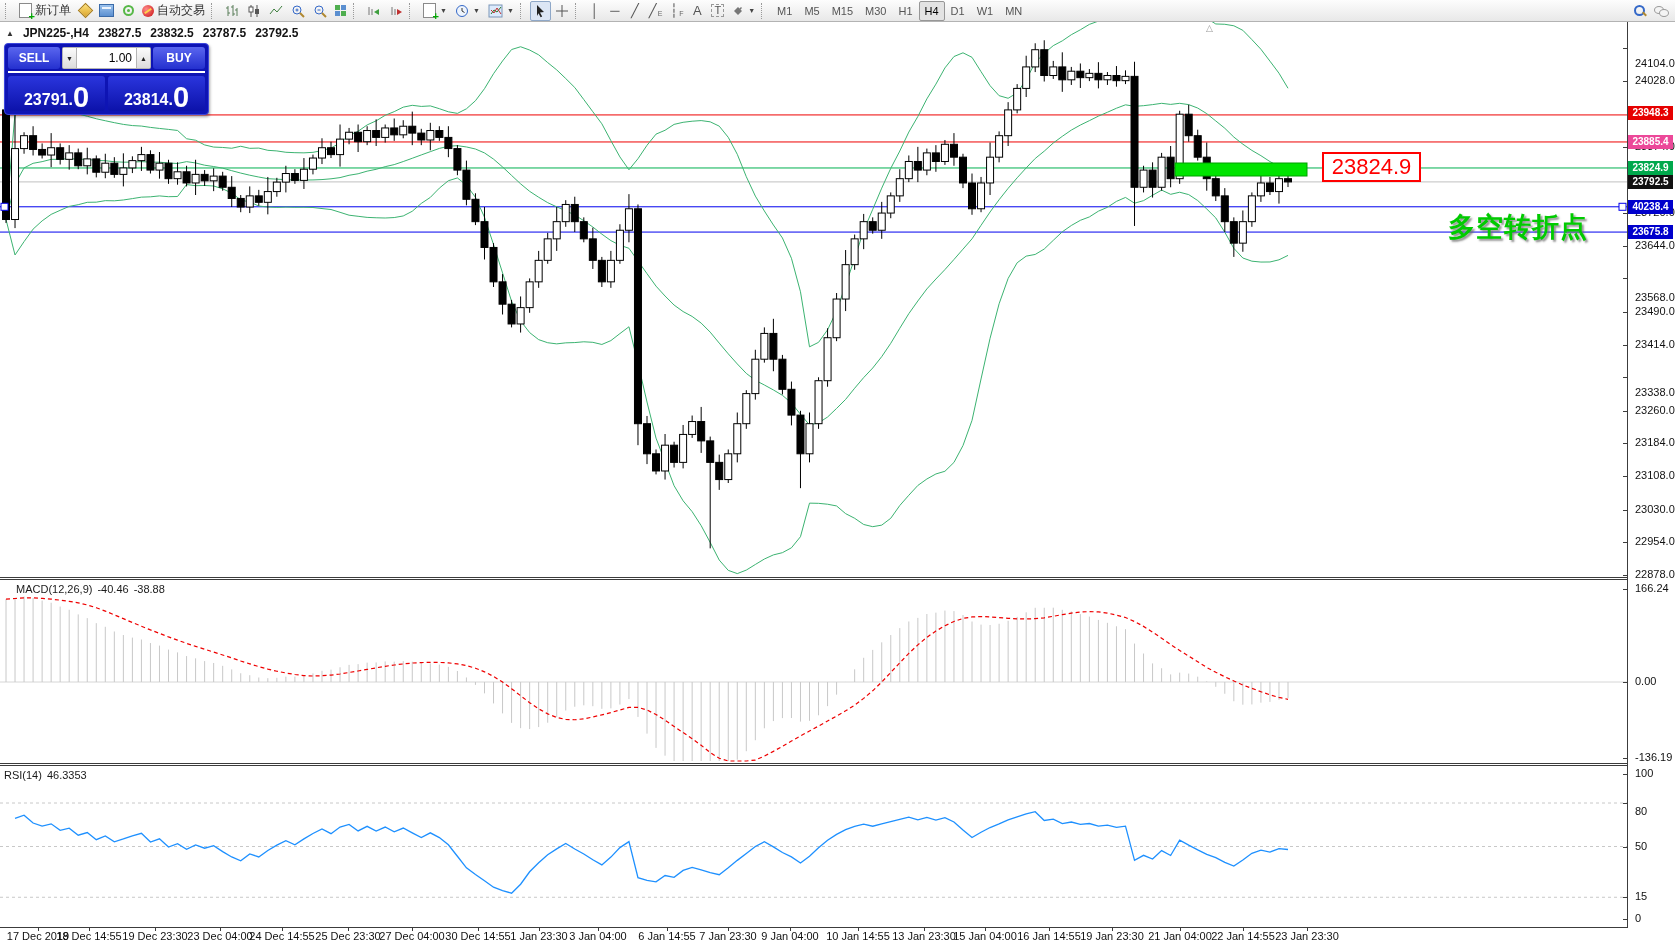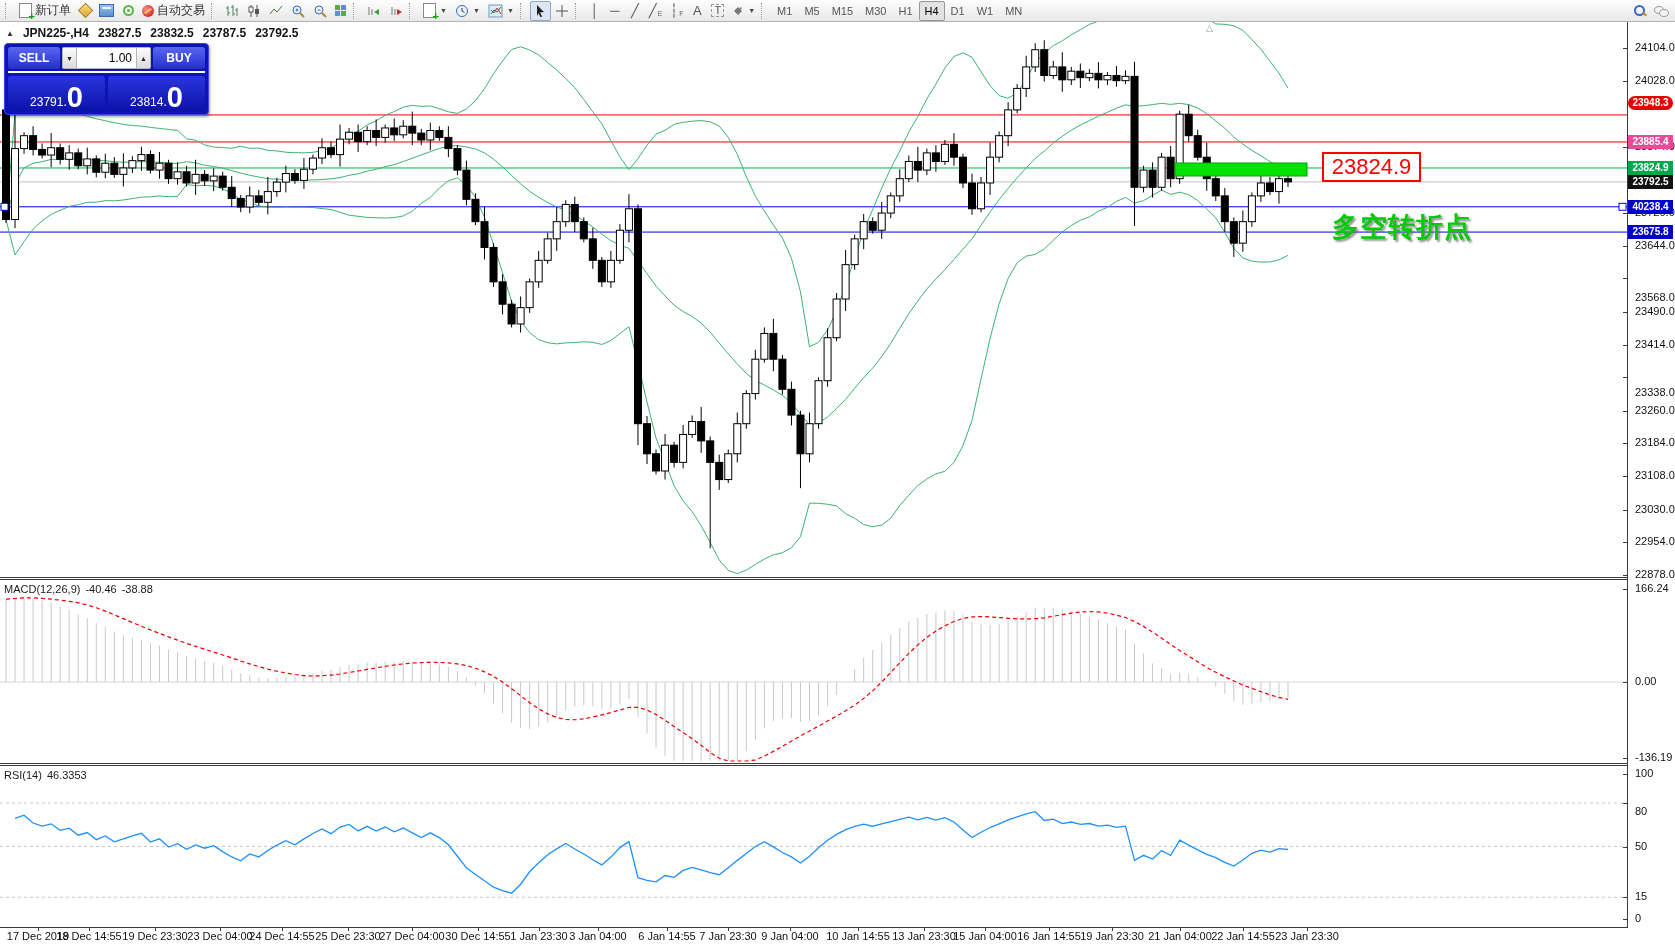--- a/index.html
+++ b/index.html
@@ -60,21 +60,21 @@
   .trow{display:flex;gap:2px;border-bottom:2px solid #fff;padding-bottom:2px}
   .tbtn{background:linear-gradient(#5a66ef,#2430cf);color:#fff;font-size:12px;font-weight:bold;width:52px;height:22px;
         display:flex;align-items:center;justify-content:center;border-radius:3px}
   .vstep{flex:1;display:flex;height:22px;border-radius:2px;overflow:hidden}
   .varrow{width:15px;display:flex;align-items:center;justify-content:center;font-size:7px;color:#222;
           background:linear-gradient(#fbfbfb,#dcdcdc);border:1px solid #b5b5b5;box-sizing:border-box}
   .vinput{flex:1;border:1px solid #b5b5b5;border-left:0;border-right:0;text-align:right;font-size:12px;padding:0 4px;min-width:0;font-family:inherit}
   .prow{display:flex;gap:3px;margin-top:3px}
   .pcell{flex:1;background:linear-gradient(#2a35dd,#0c12aa);border-radius:3px;height:33px;color:#fff;
          display:flex;align-items:flex-end;justify-content:center;padding-bottom:2px}
-  .pm{font-size:12px;font-weight:normal;line-height:1.05}
+  .pm{font-size:16px;font-weight:bold;line-height:1.05}
   .pb{font-size:29px;font-weight:bold;line-height:.8}
   #price-tag{position:absolute;z-index:26;background:#fff;border:2px solid #ff0000;color:#ff0000;
              font-size:22px;display:flex;align-items:center;justify-content:center;box-sizing:border-box}
   #note{position:absolute;z-index:26;color:#00cb00;font-size:27px;font-weight:bold;letter-spacing:1px;
         text-shadow:2px 2px 2px rgba(110,110,110,.75);white-space:nowrap}
 </style>
 </head>
 <body>
 
 <div class="toolbar">
@@ -691,21 +691,21 @@
     <polyline points="15.028169014084508,818.3529411764706 24.056338028169016,815.219512195122 33.08450704225352,823.0095383989373 42.11267605633803,826.0616215339336 51.14084507042254,823.8303497828217 60.16901408450705,830.3302931844986 69.19718309859155,828.1188693066226 78.22535211267606,835.2043021200341 87.25352112676057,832.5810893532272 96.28169014084509,839.6750349119295 105.30985915492958,835.9642760923774 114.3380281690141,841.7815838727308 123.3661971830986,838.9543115344208 132.3943661971831,835.8077156540024 141.42253521126761,833.2616448044636 150.45070422535213,842.0407048905715 159.47887323943664,838.8618941892935 168.50704225352115,847.0113244423359 177.53521126760566,843.6225678418189 186.56338028169017,849.2851376937948 195.59154929577466,844.8744790771603 204.61971830985917,848.2235836750509 213.64788732394368,845.6663958584165 222.6760563380282,851.5790305422212 231.7042253521127,856.9654062476551 240.7323943661972,860.8161567872818 249.76056338028172,853.8747280319153 258.7887323943662,856.9568157015174 267.81690140845075,850.4618939630789 276.84507042253523,845.1804810464428 285.87323943661977,840.6718997966449 294.90140845070425,844.7250793995315 303.92957746478874,838.8523248070629 312.9577464788733,833.5290144677526 321.98591549295776,829.0380286517809 331.0140845070423,833.6603211010138 340.0422535211268,827.0550264872536 349.0704225352113,824.3850323158119 358.0985915492958,830.946736055223 367.12676056338034,826.32796956002 376.1549295774648,831.0551161207617 385.1830985915493,827.0482156851215 394.21126760563385,831.8422585243994 403.23943661971833,828.0489047823894 412.2676056338029,832.9128757335017 421.29577464788736,837.6008742263386 430.3239436619719,832.8549617349474 439.3521126760564,837.6116104681068 448.38028169014086,844.7831346752761 457.4084507042254,856.2365979955482 466.4366197183099,867.8074334441421 475.4647887323944,874.5551765642862 484.4929577464789,880.8102330479472 493.52112676056345,887.2303864179837 502.54929577464793,890.5753511499055 511.5774647887324,893.1665524339935 520.6056338028169,884.2272151140005 529.6338028169015,871.7575804048005 538.661971830986,862.7475792020983 547.6901408450705,854.734184219079 556.7183098591549,848.9070204070953 565.7464788732395,843.5044889587226 574.774647887324,848.9456847909385 583.8028169014085,853.991464578771 592.830985915493,859.7374971832255 601.8591549295775,864.8882852834828 610.8873239436621,857.1092172439919 619.9154929577466,847.6103607753118 628.943661971831,841.661668744184 637.9718309859155,877.6491594092894 647.0000000000001,880.3600153117305 656.0281690140846,881.8584199225511 665.0563380281691,875.5002075772139 674.0845070422536,877.2664867382446 683.112676056338,870.41544196742 692.1408450704226,867.3375979584798 701.1690140845071,869.8710541388566 710.1971830985916,872.5940953815984 719.2253521126761,874.7090750356834 728.2535211267607,867.803083999549 737.2816901408452,860.3623886717564 746.3098591549297,853.5655615964841 755.3380281690141,846.5391930550849 764.3661971830986,841.7096887555657 773.3943661971832,846.8805949099722 782.4225352112677,852.472672044963 791.4507042253522,856.9162886642375 800.4788732394367,862.9625989331518 809.5070422535211,856.2528834638839 818.5352112676057,847.7010901267741 827.5633802816902,840.2799148238389 836.5915492957747,834.3865145979345 845.6197183098592,829.6497744231175 854.6478873239438,826.3341112949482 863.6760563380283,824.1872982167902 872.7042253521128,826.2362990431149 881.7323943661972,823.9130058765835 890.7605633802817,821.6315553172288 899.7887323943663,819.3969114146212 908.8169014084508,817.2135855970771 917.8450704225353,819.7829934741924 926.8732394366198,817.4221394633557 935.9014084507044,820.1663932935461 944.9295774647888,817.627744308082 953.9577464788733,821.9386543821064 962.9859154929578,830.0828821211487 972.0140845070423,837.4517836237105 981.0422535211269,832.252795457088 990.0704225352114,827.5294225300817 999.0985915492959,823.8984266656536 1008.1267605633803,819.8768809577232 1017.1549295774648,816.7824868874153 1026.1830985915494,813.8852827611196 1035.2112676056338,811.6865419919991 1044.2394366197184,820.4614665388423 1053.267605633803,819.1365723188106 1062.2957746478874,823.5341379755004 1071.323943661972,822.0160880239536 1080.3521126760565,824.3587407287972 1089.380281690141,823.5003016465471 1098.4084507042255,826.0595666359368 1107.4366197183099,825.0768444992666 1116.4647887323945,827.3135121514704 1125.492957746479,826.1979703833192 1134.5211267605634,860.3154385472508 1143.549295774648,855.3235961621864 1152.5774647887324,859.0569236981938 1161.605633802817,850.5937434066282 1170.6338028169016,855.4572194842267 1179.661971830986,840.2416549286595 1188.6901408450706,845.1908238377675 1197.718309859155,849.8691679368262 1206.7464788732395,854.2865126500741 1215.7746478873241,857.6631590366749 1224.8028169014085,862.431237552768 1233.830985915493,866.1202873483596 1242.8591549295775,860.0752262335265 1251.887323943662,853.3464106335608 1260.9154929577467,850.1413537929311 1269.943661971831,852.0819933107465 1278.9718309859156,848.6819984234961 1288.0000000000002,849.4968092798274" fill="none" stroke="#1e90ff" stroke-width="1.3"></polyline>
   </svg>
 
 <div class="hsep" style="top:577px"></div>
 <div class="hsep" style="top:579px"></div>
 <div class="hsep" style="top:763px"></div>
 <div class="hsep" style="top:765px"></div>
 <div class="hsep" style="top:927px"></div>
 <div id="axis-line"></div>
 <div id="price-axis">
-    <div class="ptick" style="top: 41px;">24104.0</div>
+    <div class="ptick" style="top: 57px;">24104.0</div>
     <div class="tickdash" style="top: 48px;"></div>
     <div class="ptick" style="top: 73.6688px;">24028.0</div>
     <div class="tickdash" style="top: 80.6688px;"></div>
     <div class="ptick" style="top: 139.866px;">23874.0</div>
     <div class="tickdash" style="top: 146.866px;"></div>
     <div class="ptick" style="top: 206.064px;">23720.0</div>
     <div class="tickdash" style="top: 213.064px;"></div>
     <div class="ptick" style="top: 238.732px;">23644.0</div>
     <div class="tickdash" style="top: 245.732px;"></div>
     <div class="ptick" style="top: 271.401px; margin-top: 20px;">23568.0</div>
@@ -737,21 +737,21 @@
     <div class="ptick" style="top: 767px;">100</div>
     <div class="tickdash" style="top: 774px;"></div>
     <div class="ptick" style="top: 796px; margin-top: 9px;">80</div>
     <div class="tickdash" style="top: 803px;"></div>
     <div class="ptick" style="top: 839.5px;">50</div>
     <div class="tickdash" style="top: 846.5px;"></div>
     <div class="ptick" style="top: 890.25px;">15</div>
     <div class="tickdash" style="top: 897.25px;"></div>
     <div class="ptick" style="top: 912px;">0</div>
     <div class="tickdash" style="top: 919px;"></div>
-    <div class="pbadge" style="top: 96px; background: rgb(230, 0, 0); border-radius: 7px;">23948.3</div>
+    <div class="pbadge" style="top: 106px; background: rgb(230, 0, 0);">23948.3</div>
     <div class="pbadge" style="top: 134.966px; background: #ec4899;">23885.4</div>
     <div class="pbadge" style="top: 160.972px; background: rgb(0, 168, 76);">23824.9</div>
     <div class="pbadge" style="top: 174.899px; background: rgb(17, 17, 17);">23792.5</div>
     <div class="pbadge" style="top: 199.788px; background: rgb(0, 0, 204);">40238.4</div>
     <div class="pbadge" style="top: 225.063px; background: rgb(0, 0, 204);">23675.8</div>
   </div>
 <div id="time-axis">
     <div class="tlabel" style="left: 38px;">17 Dec 2019</div>
     <div class="tlabel" style="left: 89px;">18 Dec 14:55</div>
     <div class="tlabel" style="left: 155px;">19 Dec 23:30</div>
@@ -768,21 +768,21 @@
     <div class="tlabel" style="left: 858px;">10 Jan 14:55</div>
     <div class="tlabel" style="left: 924px;">13 Jan 23:30</div>
     <div class="tlabel" style="left: 985px;">15 Jan 04:00</div>
     <div class="tlabel" style="left: 1049px;">16 Jan 14:55</div>
     <div class="tlabel" style="left: 1112px;">19 Jan 23:30</div>
     <div class="tlabel" style="left: 1180px;">21 Jan 04:00</div>
     <div class="tlabel" style="left: 1243px;">22 Jan 14:55</div>
     <div class="tlabel" style="left: 1307px;">23 Jan 23:30</div>
   </div>
 
-<div class="indlabel" style="left:4px;top:583px">
+<div class="indlabel" style="left:16px;top:583px">
   <span>MACD(12,26,9)</span>
   <span>-40.46</span>
   <span>-38.88</span>
 </div>
 <div class="indlabel" style="left:4px;top:769px">
   <span>RSI(14)</span>
   <span>46.3353</span>
 </div>
 
 <div id="chart-title">
@@ -813,21 +813,21 @@
     </div>
     <div class="pcell">
       <span class="pm">23814</span>
         <span class="pm">.</span>
         <span class="pb">0</span>
     </div>
   </div>
 </div>
 
 <div id="price-tag" style="left: 1322px; top: 152px; width: 99px; height: 30px; color: rgb(255, 0, 0); border-color: rgb(255, 0, 0);">23824.9</div>
-<div id="note" style="left: 1332px; top: 209px; color: rgb(0, 203, 0);">多空转折点</div>
+<div id="note" style="left: 1448px; top: 209px; color: rgb(0, 203, 0);">多空转折点</div>
 
 <div class="vtick" style="left: 38px;"></div>
 <div class="vtick" style="left: 89px;"></div>
 <div class="vtick" style="left: 155px;"></div>
 <div class="vtick" style="left: 220px;"></div>
 <div class="vtick" style="left: 282px;"></div>
 <div class="vtick" style="left: 348px;"></div>
 <div class="vtick" style="left: 412px;"></div>
 <div class="vtick" style="left: 478px;"></div>
 <div class="vtick" style="left: 539px;"></div>

